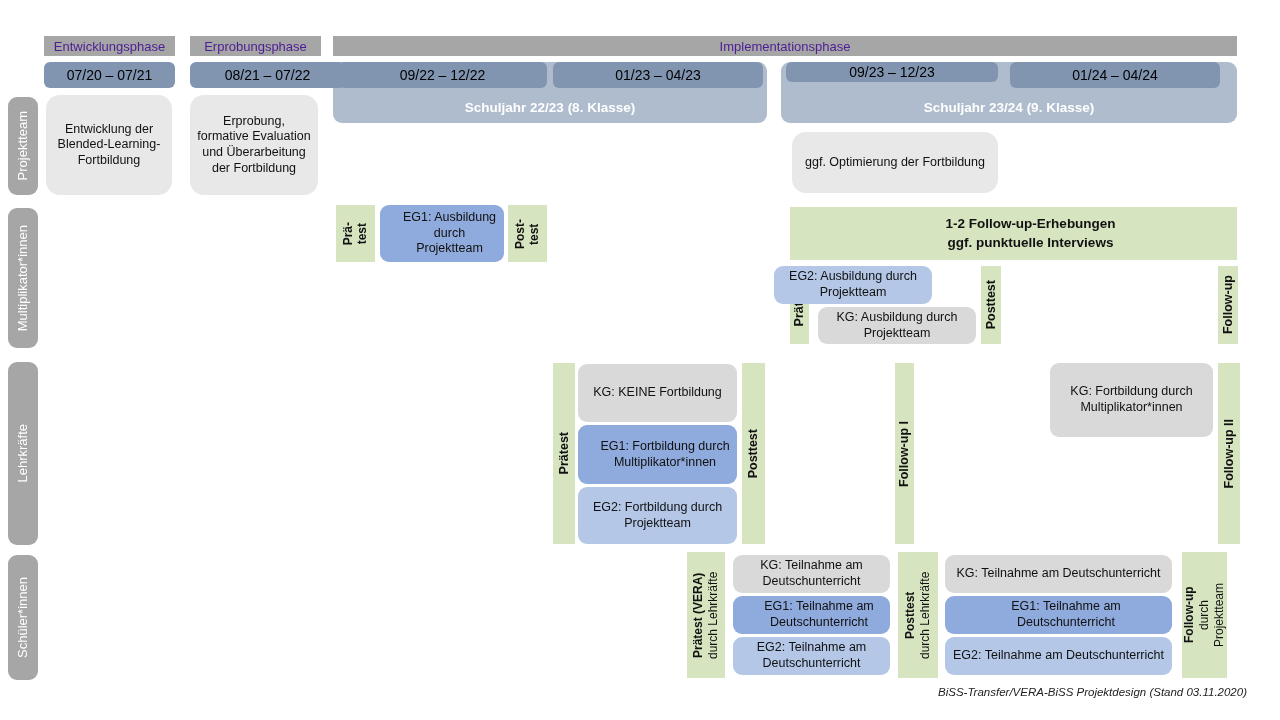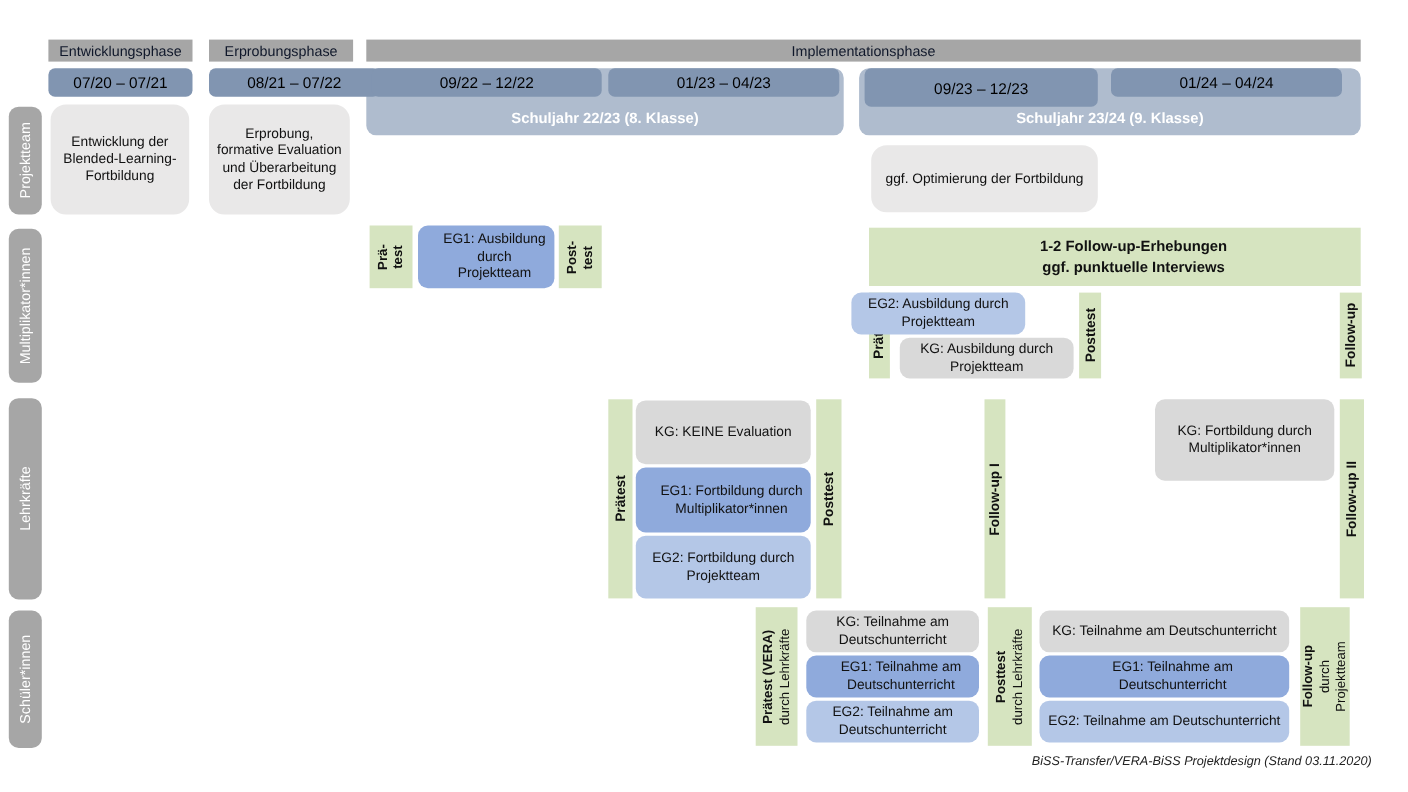--- a/index.html
+++ b/index.html
@@ -1,19 +1,19 @@
 <!DOCTYPE html>
 <html style="--phase-gray: #a6a6a6; --date-blue: #8195b1; --container-blue: #afbcce; --box-gray-light: #e9e8e8; --kg-gray: #d9d9d9; --eg1-blue: #8faadc; --eg2-blue: #b4c7e7; --green: #d6e4c0;"><head>
 <meta charset="utf-8">
 <style>
   html,body { margin:0; padding:0; background:#ffffff; font-family:"Liberation Sans", sans-serif; }
   .stage { position:relative; width:1280px; height:720px; background:#fff; overflow:hidden; }
   .abs { position:absolute; box-sizing:border-box; }
 
-  .phase { background:var(--phase-gray,#a6a6a6); color:#0f172a; font-size:13px;
+  .phase { background:var(--phase-gray,#a6a6a6); color:#4c1d95; font-size:13px;
            display:flex; align-items:center; justify-content:center; }
   .datebar { background:var(--date-blue,#8195b1); color:#000000; font-size:14px; border-radius:6px;
              display:flex; align-items:center; justify-content:center; }
   .container { background:var(--container-blue,#afbcce); border-radius:9px; }
   .sjlabel { color:#fff; font-weight:bold; font-size:13.5px;
              display:flex; align-items:center; justify-content:center; }
 
   .rail { background:var(--phase-gray,#a6a6a6); border-radius:9px; color:#fff; font-size:13px; }
 
   .box { display:flex; align-items:center; justify-content:center; text-align:center;
@@ -46,21 +46,21 @@
   <div class="abs phase" style="left:190px;top:36px;width:131px;height:20px">Erprobungsphase</div>
   <div class="abs phase" style="left:333px;top:36px;width:904px;height:20px">Implementationsphase</div>
 
   <div class="abs container" style="left:333px;top:62px;width:434px;height:61px"></div>
   <div class="abs container" style="left:781px;top:62px;width:456px;height:61px"></div>
 
   <div class="abs datebar" style="left:44px;top:62px;width:131px;height:26px">07/20 – 07/21</div>
   <div class="abs datebar" style="left:190px;top:62px;width:155px;height:26px">08/21 – 07/22</div>
   <div class="abs datebar" style="left:338px;top:62px;width:209px;height:26px">09/22 – 12/22</div>
   <div class="abs datebar" style="left:553px;top:62px;width:210px;height:26px">01/23 – 04/23</div>
-  <div class="abs datebar" style="left:786px;top:62px;width:212px;height:35px">09/23 – 12/23</div>
+  <div class="abs datebar" style="left:786px;top:62px;width:212px;height:20px">09/23 – 12/23</div>
   <div class="abs datebar" style="left:1010px;top:62px;width:210px;height:26px">01/24 – 04/24</div>
 
   <div class="abs sjlabel" style="left:333px;top:94px;width:434px;height:26px">Schuljahr 22/23 (8. Klasse)</div>
   <div class="abs sjlabel" style="left:781px;top:94px;width:456px;height:26px">Schuljahr 23/24 (9. Klasse)</div>
 
   <div class="abs rail vbox" style="left:8px;top:97px;width:30px;height:98px">
     <span class="vt" style="color:#fff;font-size:13px">Projektteam</span>
   </div>
   <div class="abs rail vbox" style="left:8px;top:208px;width:30px;height:140px">
     <span class="vt" style="color:#fff;font-size:13px">Multiplikator*innen</span>
@@ -95,21 +95,21 @@
   <div class="abs green vbox" style="left:981px;top:266px;width:20px;height:78px">
     <span class="vt bold">Posttest</span>
   </div>
   <div class="abs green vbox" style="left:1218px;top:266px;width:20px;height:78px">
     <span class="vt bold">Follow-up</span>
   </div>
 
   <div class="abs green vbox" style="left:553px;top:363px;width:22px;height:181px">
     <span class="vt bold">Prätest</span>
   </div>
-  <div class="abs box kgbox" style="left:578px;top:364px;width:159px;height:58px">KG: KEINE Evaluation</div>
+  <div class="abs box kgbox" style="left:578px;top:364px;width:159px;height:58px">KG: KEINE Fortbildung</div>
   <div class="abs box eg1box" style="left:578px;top:425px;width:159px;height:59px">EG1: Fortbildung durch Multiplikator*innen</div>
   <div class="abs box eg2box" style="left:578px;top:487px;width:159px;height:57px">EG2: Fortbildung durch Projektteam</div>
   <div class="abs green vbox" style="left:742px;top:363px;width:23px;height:181px">
     <span class="vt bold">Posttest</span>
   </div>
   <div class="abs green vbox" style="left:895px;top:363px;width:19px;height:181px">
     <span class="vt bold">Follow-up I</span>
   </div>
   <div class="abs box kgbox" style="left:1050px;top:363px;width:163px;height:74px">KG: Fortbildung durch Multiplikator*innen</div>
   <div class="abs green vbox" style="left:1218px;top:363px;width:22px;height:181px">

